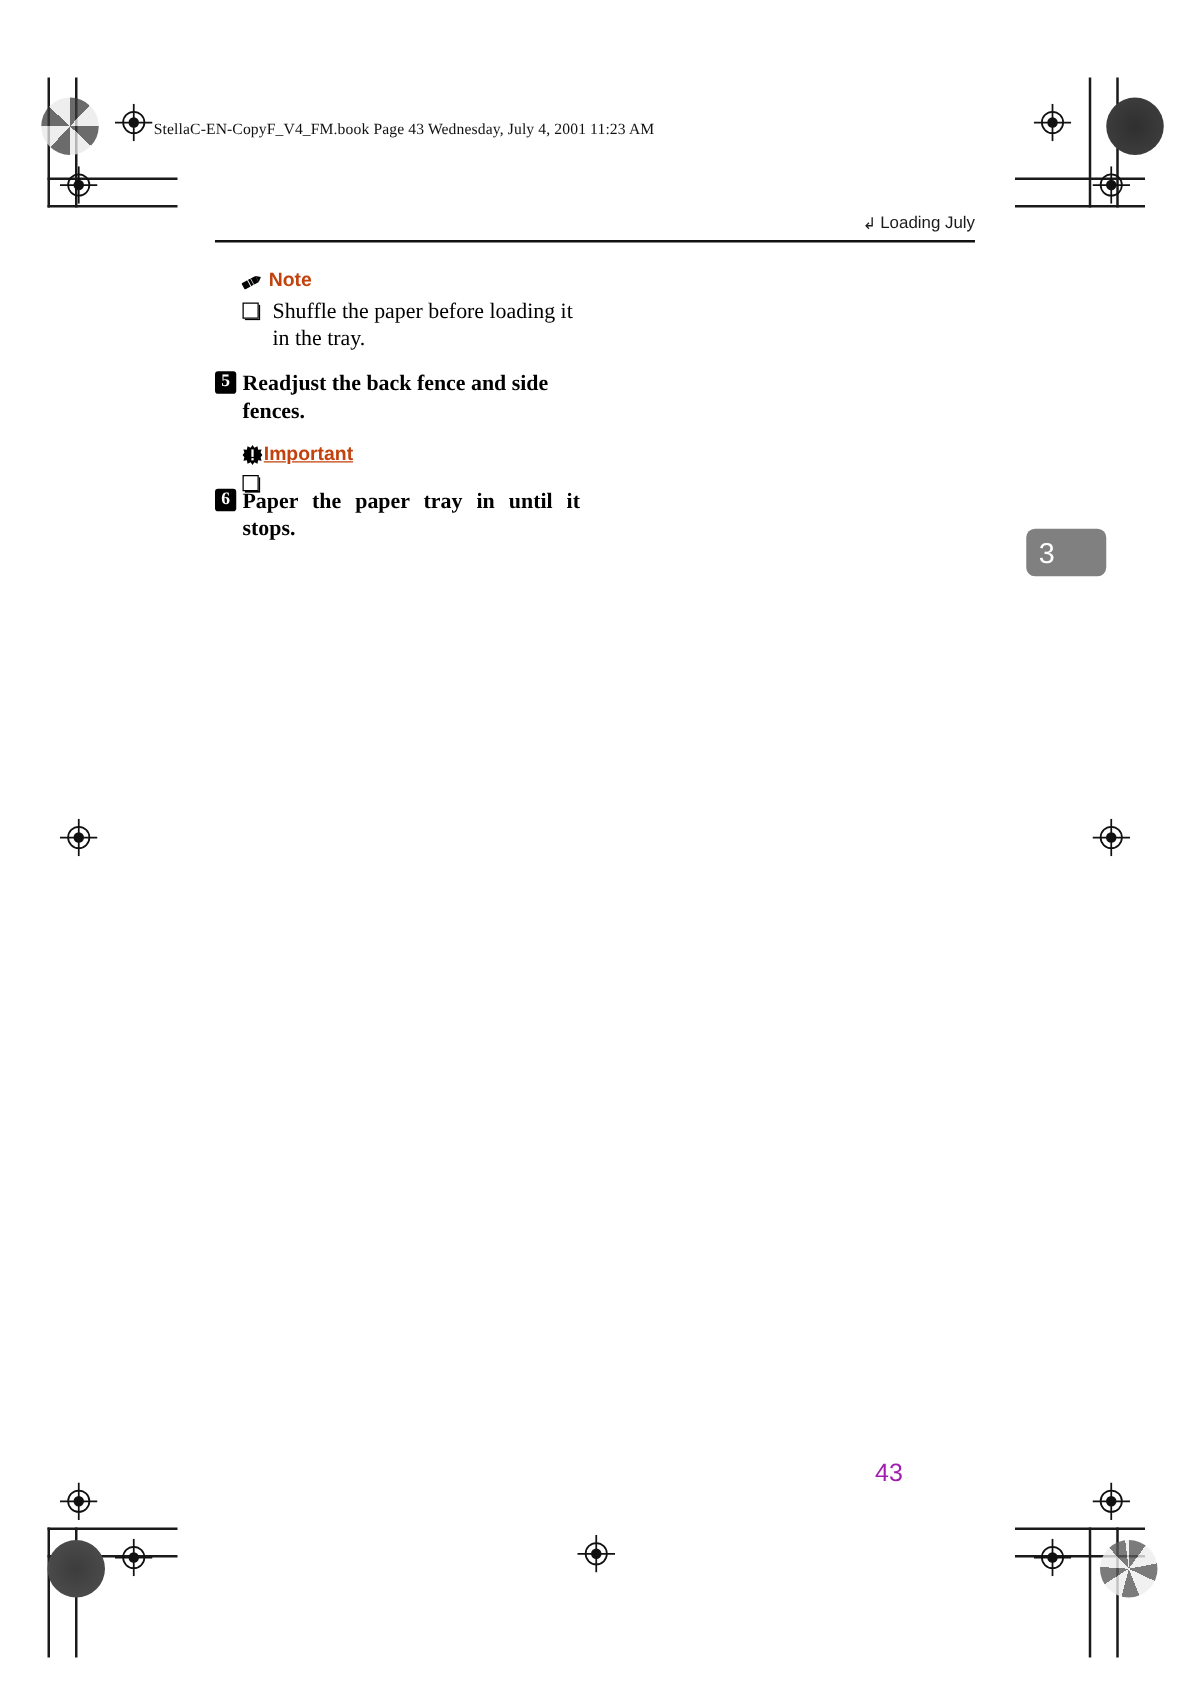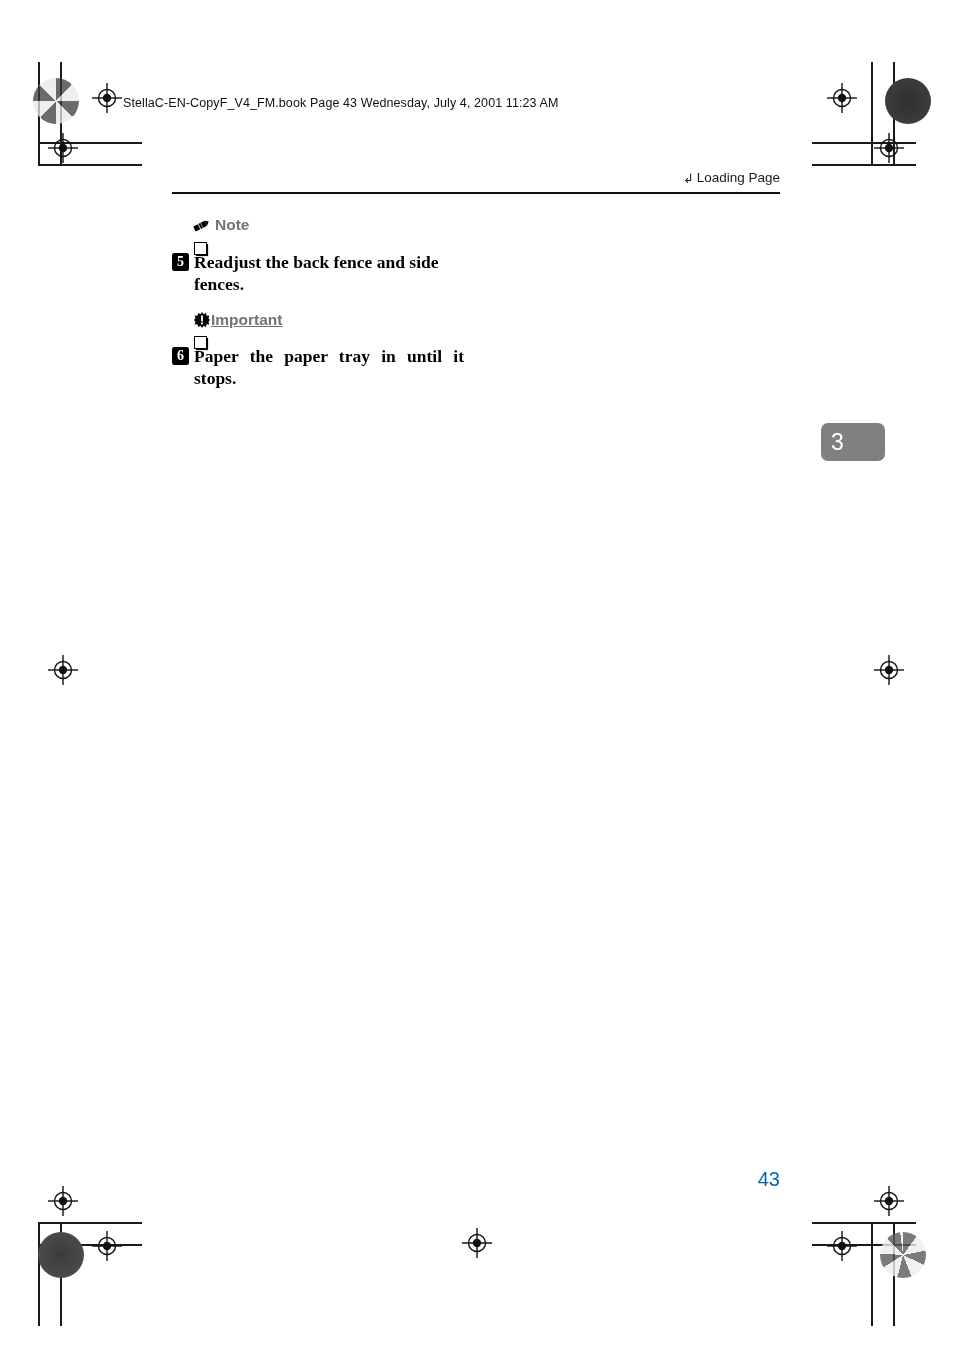--- a/index.html
+++ b/index.html
@@ -29,21 +29,21 @@
   .halftone {
     position: absolute;
     border-radius: 50%;
   }
 
   
   .slug {
     position: absolute;
     left: 123px;
     top: 96px;
-    font-family: Liberation Sans, sans-serif;
+    font-family: Liberation Serif, serif;
     font-size: 12.5px;
     color: #111;
     white-space: nowrap;
     letter-spacing: 0.1px;
   }
 
   
   .runhead {
     position: absolute;
     left: 172px;
@@ -80,21 +80,21 @@
     width: 292px;
   }
 
   
   .callout-head {
     display: flex;
     align-items: center;
     font-family: "Liberation Sans", sans-serif;
     font-weight: bold;
     font-size: 15.5px;
-    color: #737373;
+    color: #c2410c;
     margin: 0 0 2px 20px;
     line-height: 1.2;
   }
   .callout-head.indented {
     margin-left: 22px;
     text-decoration: underline;
   }
 
   .pencil-icon {
     width: 18px;
@@ -186,24 +186,23 @@
     padding-left: 10px;
     box-sizing: border-box;
   }
 
   
   .folio {
     position: absolute;
     left: 700px;
     top: 1168px;
     width: 80px;
-    text-align: right;
     font-family: "Liberation Sans", sans-serif;
     font-size: 20px;
-    color: #0369a1;
+    color: #a21caf;
   }
 </style>
 </head>
 <body>
 
 <div class="page">
 
   <div>
 
     <div class="mark-line" style="left:38px;  top:62px;  width:1.5px; height:104px;"></div>
@@ -301,21 +300,21 @@
       <line x1="15" y1="0" x2="15" y2="30" stroke="#111" stroke-width="1.4"></line>
       <line x1="-14" y1="15" x2="44" y2="15" stroke="#111" stroke-width="1.4"></line>
       <circle cx="15" cy="15" r="8.5" fill="none" stroke="#111" stroke-width="1.4"></circle>
       <circle cx="15" cy="15" r="4.2" fill="#111"></circle>
     </svg>
   </div>
 
   <div class="slug">StellaC-EN-CopyF_V4_FM.book  Page 43  Wednesday, July 4, 2001  11:23 AM</div>
 
   <div class="runhead">
-    <span class="hdr-icon">↳</span><span>Loading Page</span>
+    <span class="hdr-icon">↳</span><span>Loading July</span>
   </div>
   <div class="hdr-rule"></div>
 
   <div class="body">
 
     <div>
       <div class="callout-head">
         <svg class="pencil-icon" viewBox="0 0 24 20">
           <g transform="rotate(-28 12 10)">
             <rect x="2" y="6.5" width="7" height="7.5" rx="1" fill="#000"></rect>
@@ -323,20 +322,21 @@
             <polygon points="19,6.5 23.5,10.25 19,14" fill="#000"></polygon>
             <line x1="9.5" y1="6.5" x2="9.5" y2="14" stroke="#fff" stroke-width="0.9"></line>
             <line x1="13" y1="6.5" x2="13" y2="14" stroke="#fff" stroke-width="0.7"></line>
           </g>
         </svg>
         <span>Note</span>
       </div>
       <ul class="bullets">
         <li class="ragged">
           <span class="sq-bullet"></span>
+          <span>Shuffle the paper before loading it in the tray.</span>
         </li>
       </ul>
     </div>
 
     <div class="gap-md"></div>
 
     <div class="step ragged">
       <span class="step-num">5</span>
       <span>Readjust the back fence and side fences.</span>
     </div>

